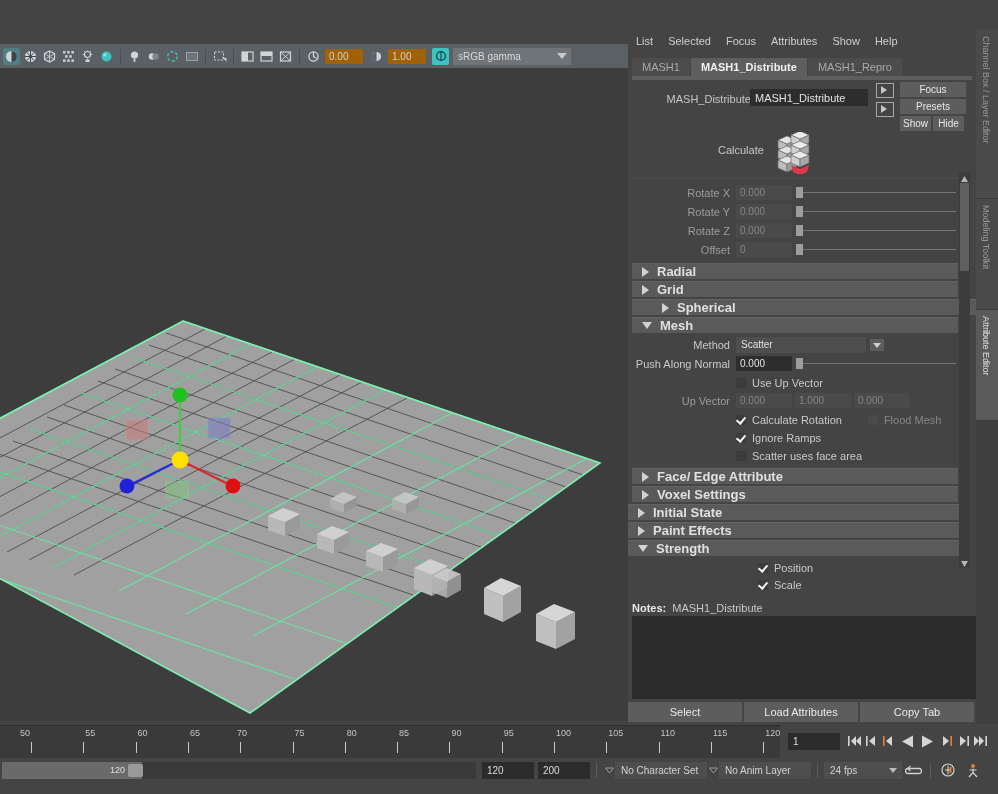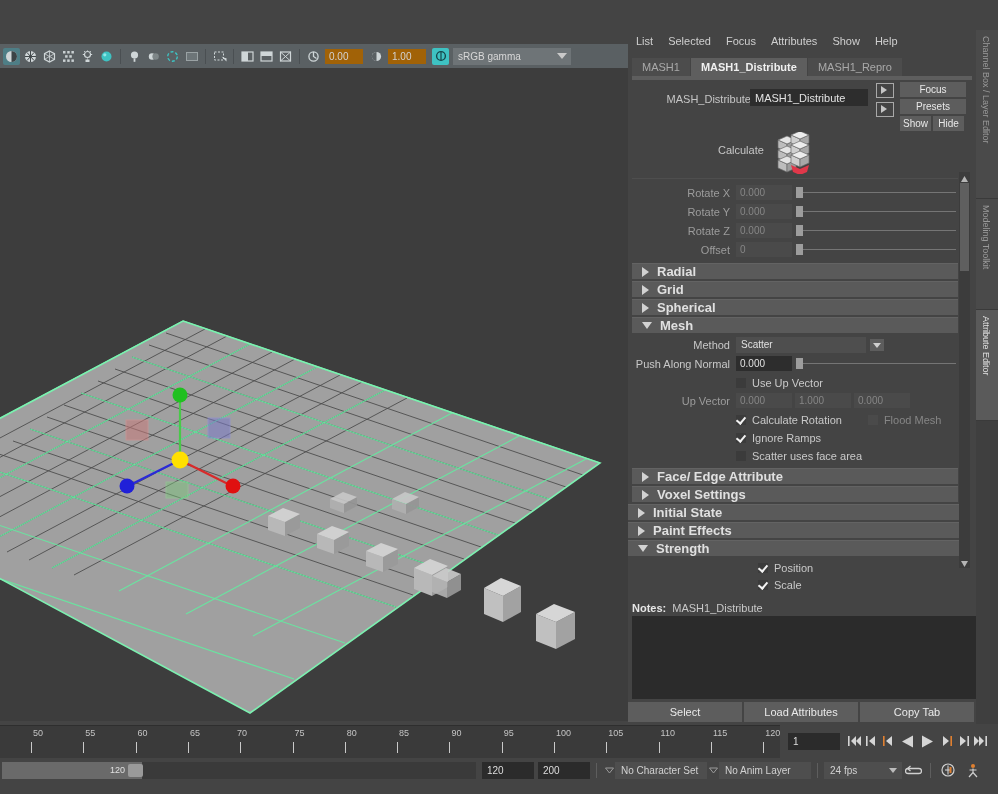--- a/index.html
+++ b/index.html
@@ -499,21 +499,21 @@
       </div>
 
       <div class="sect" style="width:326px;">
         <span class="tri closed"></span>
         <span class="stitle">Radial</span>
       </div>
       <div class="sect" style="width:326px;">
         <span class="tri closed"></span>
         <span class="stitle">Grid</span>
       </div>
-      <div class="sect" style="width:326px;">
+      <div class="sect" style="width:326px;padding-left:20px;">
         <span class="tri closed"></span>
         <span class="stitle">Spherical</span>
       </div>
       <div class="sect" style="width:326px;">
         <span class="tri open"></span>
         <span class="stitle">Mesh</span>
       </div>
 
       <div class="fieldrow" style="margin-top:3px;">
         <div class="fname on">Method</div>
@@ -628,21 +628,21 @@
     <div class="vtab" style="top:169px;height:110px;">
       <span>Modeling Toolkit</span>
     </div>
     <div class="vtab active" style="top:280px;height:110px;">
       <span>Attribute Editor</span>
     </div>
   </div>
 
   <div class="timeline">
     <div id="ticks">
-        <div class="ticklab" style="left: 33px;">50</div>
+        <div class="ticklab" style="left: 20px;">50</div>
         <div class="tick" style="left: 31px;"></div>
         <div class="ticklab" style="left: 85.3px;">55</div>
         <div class="tick" style="left: 83.3px;"></div>
         <div class="ticklab" style="left: 137.6px;">60</div>
         <div class="tick" style="left: 135.6px;"></div>
         <div class="ticklab" style="left: 189.9px;">65</div>
         <div class="tick" style="left: 187.9px;"></div>
         <div class="ticklab" style="left: 237px;">70</div>
         <div class="tick" style="left: 240.2px;"></div>
         <div class="ticklab" style="left: 294.5px;">75</div>

